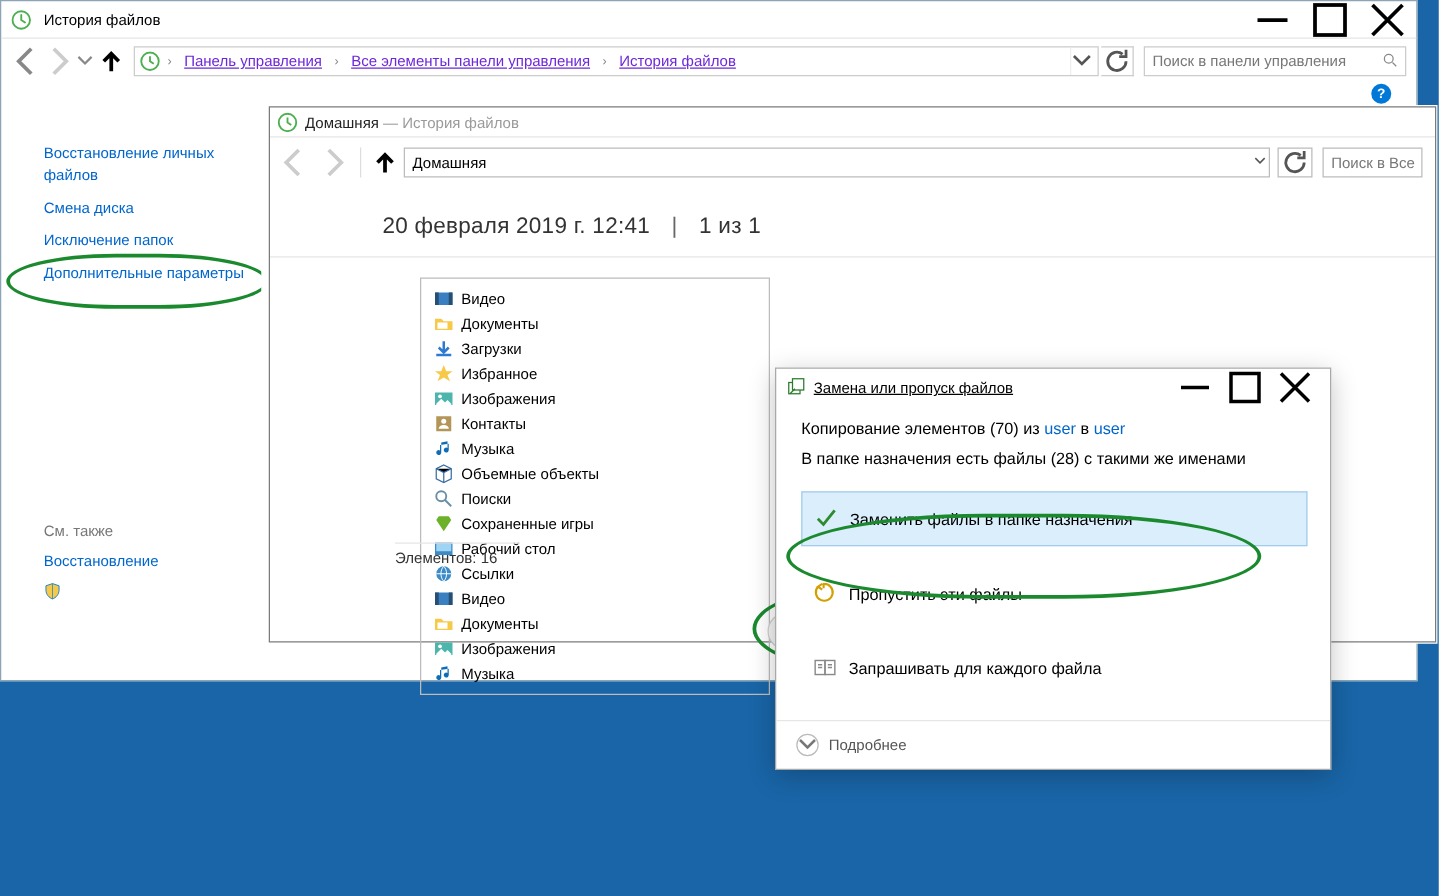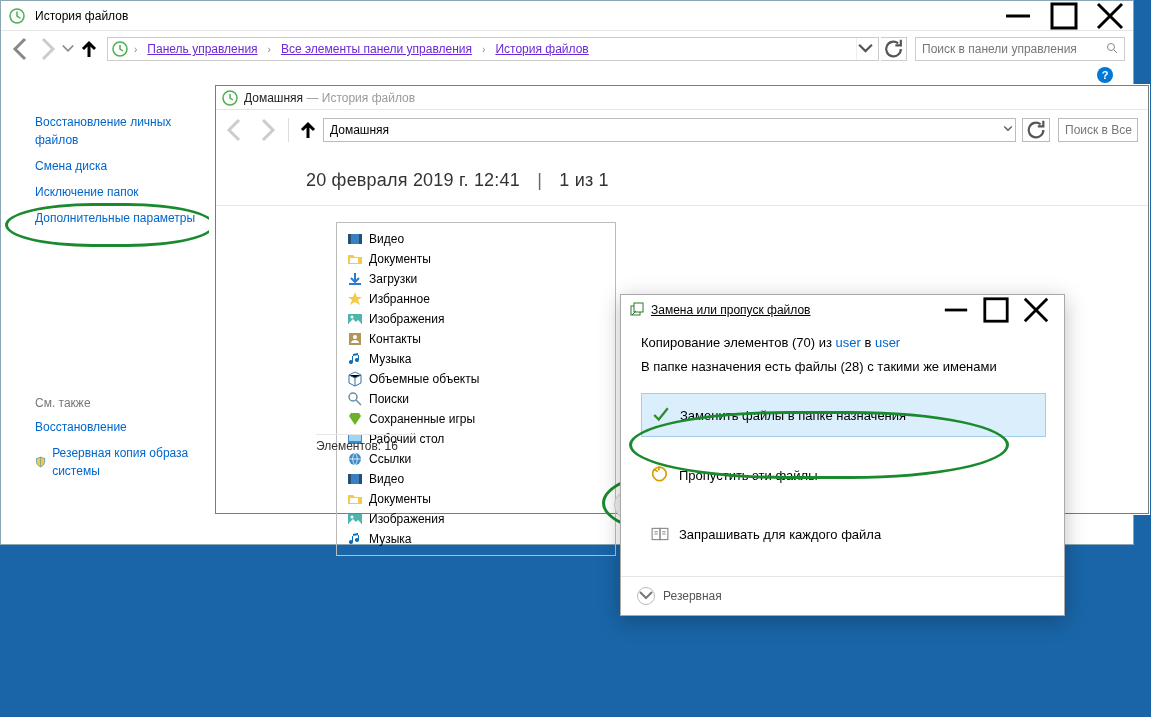--- a/index.html
+++ b/index.html
@@ -206,21 +206,20 @@
       <a class="sidebar-link">Дополнительные параметры</a>
 
       <div class="see-also">
         <div class="see-also-hdr">См. также</div>
         <a class="sidebar-link">Восстановление</a>
         <a class="sidebar-link">
           <span class="shield-icon"><svg viewBox="0 0 16 16">
                 <path d="M8 1l6 2v4c0 4-3 7-6 8-3-1-6-4-6-8V3z" fill="#f7c948" stroke="#0078d7" stroke-width="0.8"></path>
                 <path d="M8 1v14" stroke="#0078d7" stroke-width="0.6"></path>
               </svg></span>
-          <span>Резервная копия образа системы</span>
         </a>
       </div>
 
       <div class="highlight-oval" style="left:4px; top:118px; width:210px; height:44px;"></div>
     </div>
 
     <div class="content-pane">
 
       <div class="inner-window">
         <div class="inner-title-bar">
@@ -505,17 +504,17 @@
         </span>
       <span>Запрашивать для каждого файла</span>
     </div>
   </div>
   <div class="dlg-foot">
     <span class="chev-circle">
         <svg viewBox="0 0 8 8" width="8">
           <path d="M1 2l3 3 3-3" fill="none" stroke="#777"></path>
         </svg>
       </span>
-    <span>Резервная</span>
+    <span>Подробнее</span>
   </div>
 
   <div class="highlight-oval" style="left:8px; top:116px; width:380px; height:68px;"></div>
 </div>
 
 </body></html>

